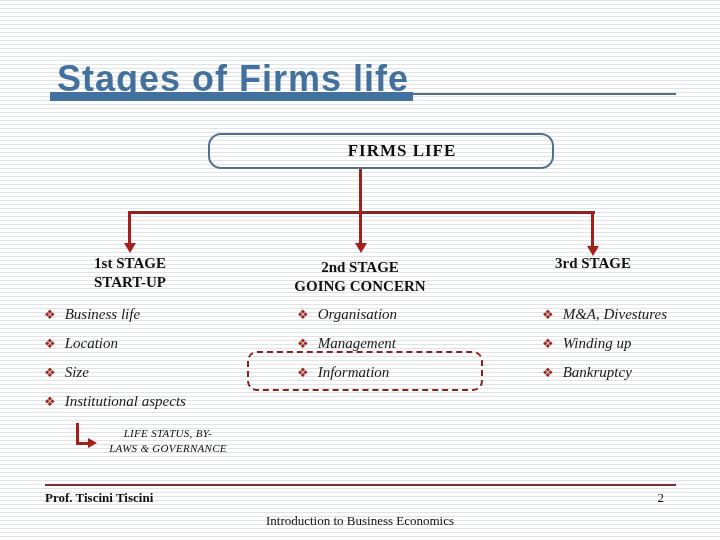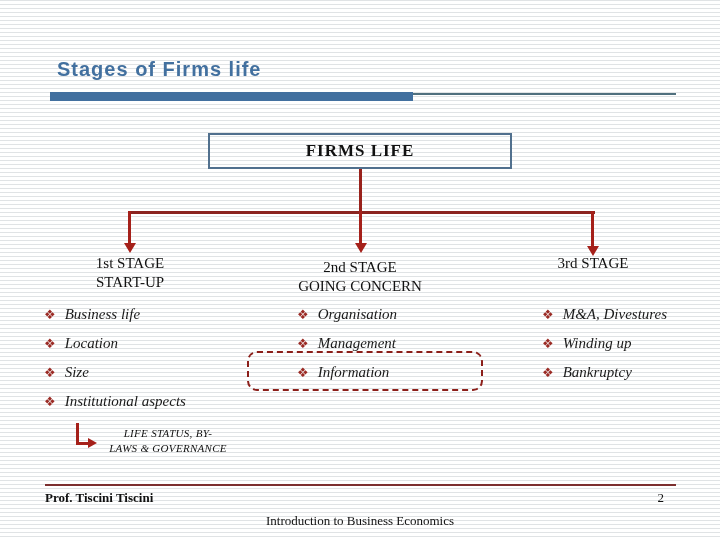--- a/index.html
+++ b/index.html
@@ -5,44 +5,44 @@
   html,body{margin:0;padding:0;background:#888;}
   .slide{
     position:relative;width:720px;height:540px;overflow:hidden;
     background:repeating-linear-gradient(to bottom,#e0e3e5 0,#e0e3e5 1px,#ffffff 1px,#ffffff 4px);
     font-family:"Liberation Serif",serif;
   }
   
   .title{
     position:absolute;left:57px;top:58px;width:600px;
     font-family:"Liberation Sans",sans-serif;font-weight:bold;
-    font-size:20px;color:#42709f;letter-spacing:1px;
+    font-size:36px;color:#42709f;letter-spacing:1px;
   }
   .title-bar{position:absolute;left:50px;top:92px;width:363px;height:9px;background:#42709f;}
   .title-line{position:absolute;left:413px;top:93px;width:263px;height:2px;background:#50707e;}
   
   .root-box{
     position:absolute;left:208px;top:133px;width:300px;height:32px;
-    border:2px solid #51708e;border-radius:0;
+    border:2px solid #51708e;border-radius:13px;
     display:flex;align-items:center;justify-content:center;
-    font-weight:bold;font-size:17px;color:#111;letter-spacing:1px;
+    font-weight:bold;font-size:17px;color:#111;letter-spacing:1px;padding-left:42px;
   }
   
   .line{position:absolute;background:#99211b;}
   .v-root{left:359px;top:169px;width:3px;height:43px;}
   .h-main{left:129px;top:211px;width:466px;height:3px;background:#8c2420;}
   .v-arrow{width:3px;background:#a5201a;}
   .arrow-head-down{
     position:absolute;width:0;height:0;
     border-left:6px solid transparent;border-right:6px solid transparent;
     border-top:10px solid #a5201a;
   }
   
   .stage-heading{
-    position:absolute;text-align:center;font-weight:normal;font-size:15px;
+    position:absolute;text-align:center;font-weight:bold;font-size:15px;
     line-height:19px;color:#111;
   }
   .bitem{position:absolute;display:flex;align-items:baseline;white-space:nowrap;}
   .bullet{
     font-family:"DejaVu Sans",sans-serif;font-size:13px;color:#9b2b25;
     margin-right:9px;font-style:normal;
   }
   .btext{font-style:italic;font-size:15px;color:#1a1a1a;}
   
   .dash-box{

